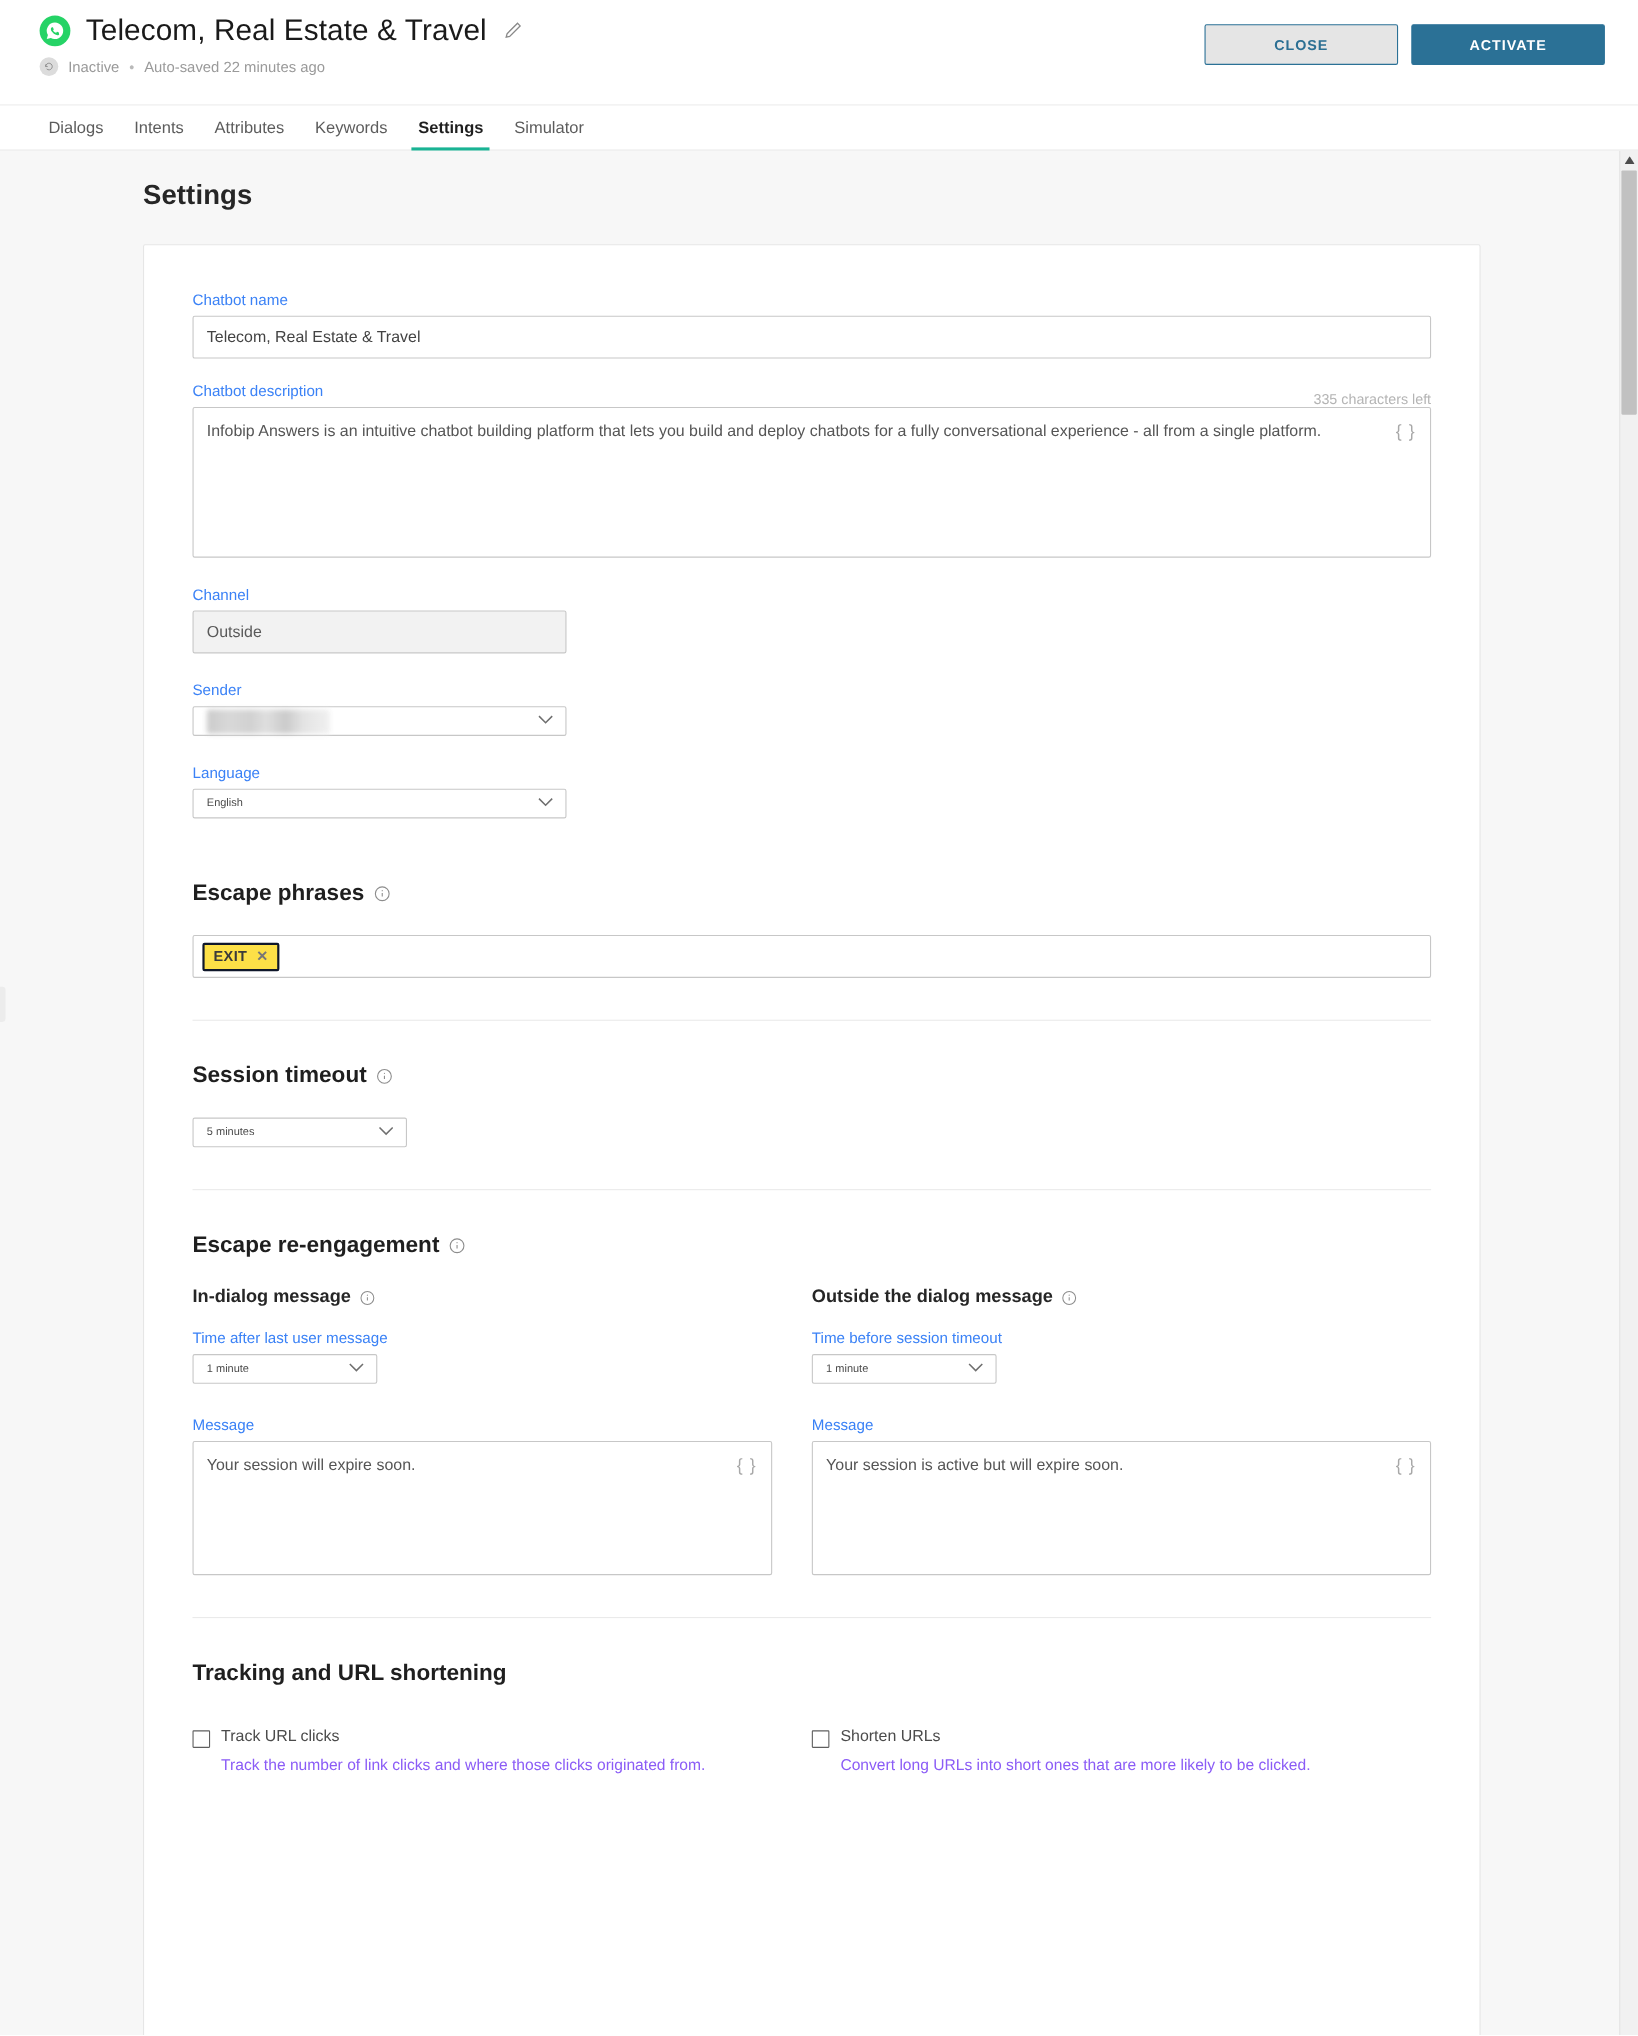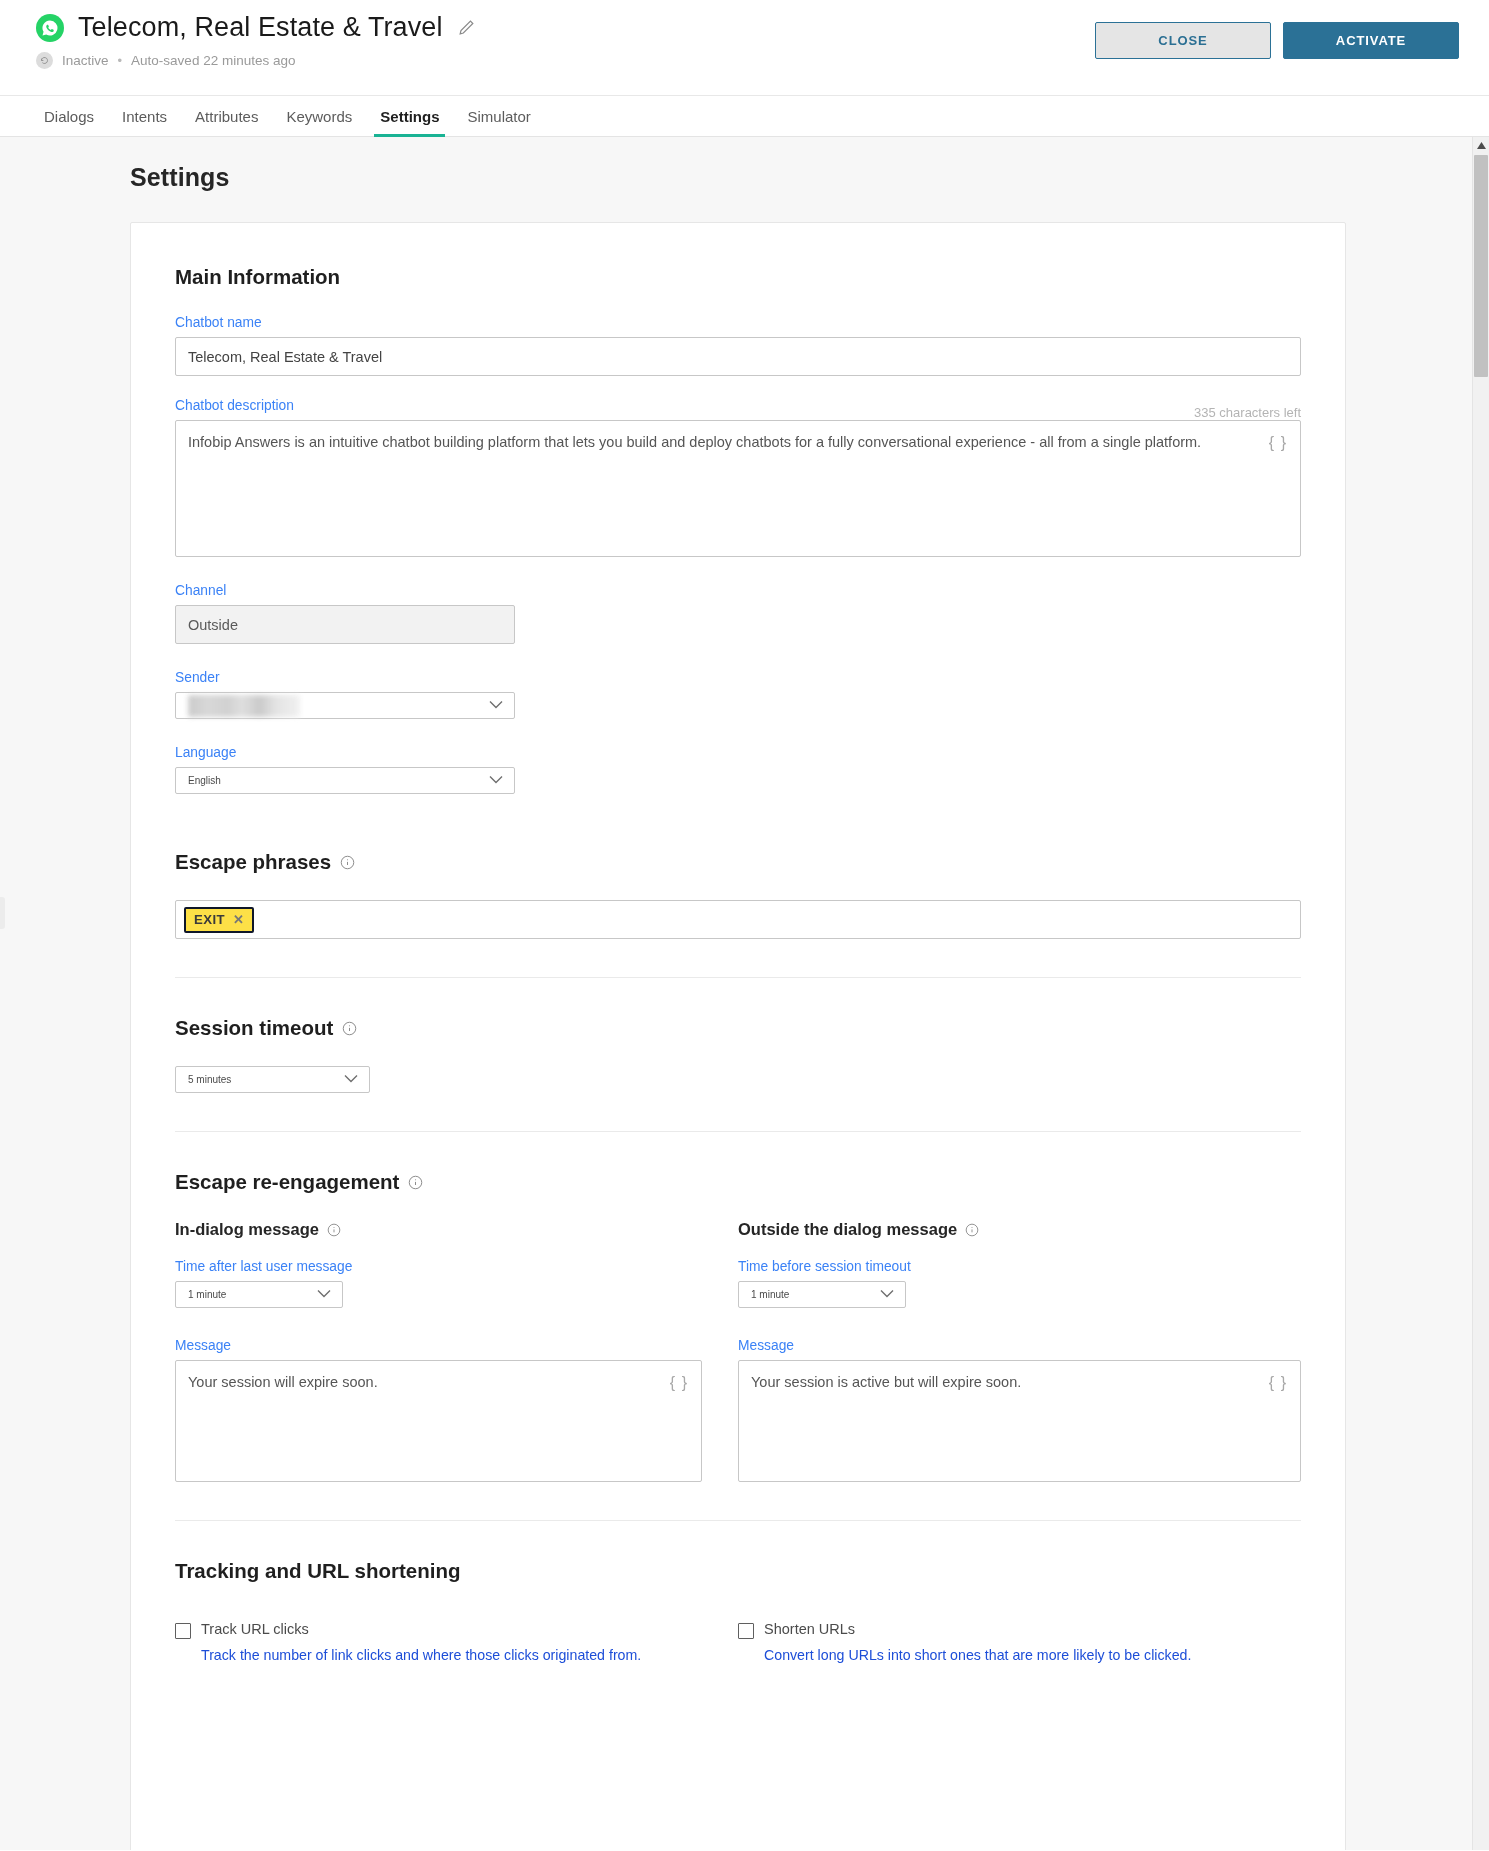--- a/index.html
+++ b/index.html
@@ -240,21 +240,21 @@
   }
 
   .checkbox-row { display: flex; align-items: flex-start; gap: 10px; }
   .cbox {
     width: 16px; height: 16px; flex: 0 0 auto;
     border: 1.6px solid #5f5f5f; border-radius: 1px;
     background: #fff; margin-top: 2px; cursor: pointer;
   }
   .cb-label { font-size: 14.5px; color: #4b4b4b; }
   .cb-desc {
-    font-size: 14.2px; color: #1d4ed8;
+    font-size: 14.2px; color: #8b5cf6;
     margin-top: 7px; margin-left: 26px;
     line-height: 1.4;
   }
 
   
   .scrollbar {
     position: absolute; right: 0; top: 0;
     width: 17px; height: 100%;
     background: #f1f1f1;
     border-left: 1px solid #e4e4e4;
@@ -324,23 +324,20 @@
 
   <div class="content-area">
     <div class="left-edge-tab"></div>
 
     <div class="scroll-inner">
 
       <div class="page-heading">Settings</div>
 
       <div class="card">
 
-        <div class="section-title">
-          <span>Main Information</span>
-        </div>
 
         <div>
           <div class="field-label">Chatbot name</div>
           <div class="text-input">Telecom, Real Estate &amp; Travel</div>
         </div>
 
         <div class="mt-22">
           <div class="row-between">
             <div class="field-label">Chatbot description</div>
             <div class="char-count">335 characters left</div>

